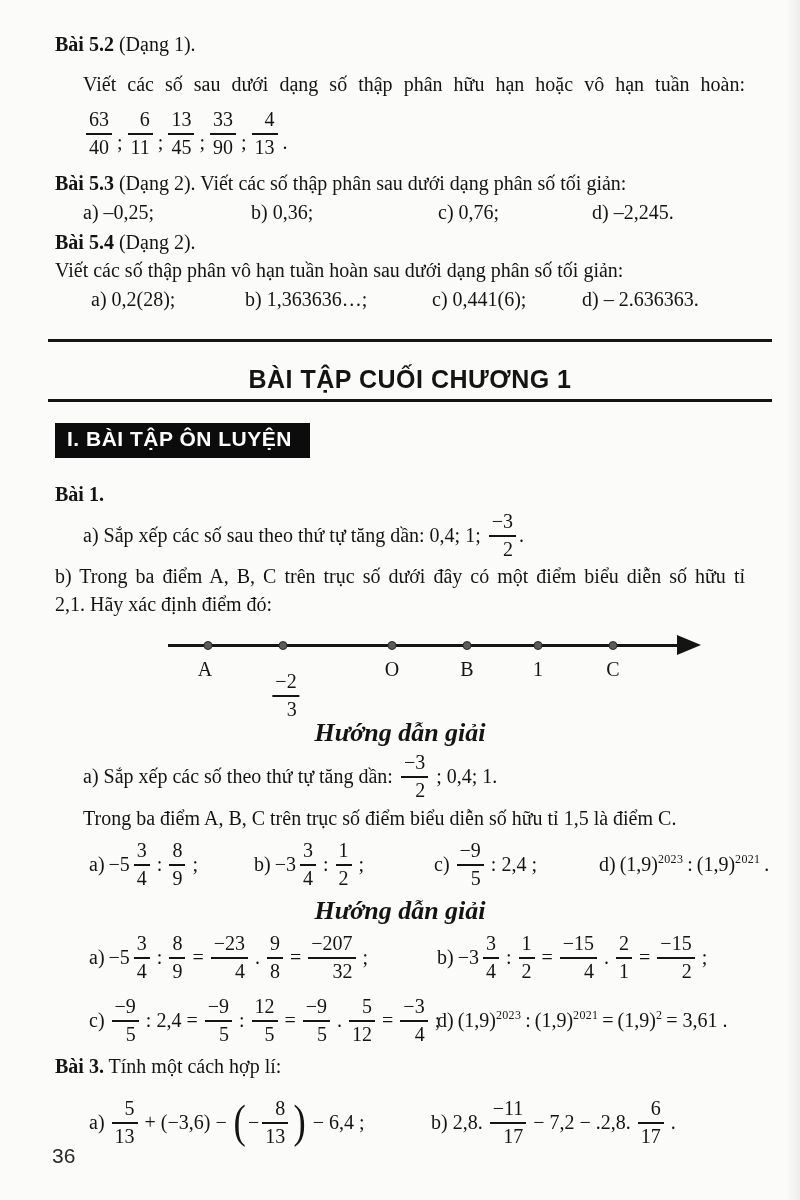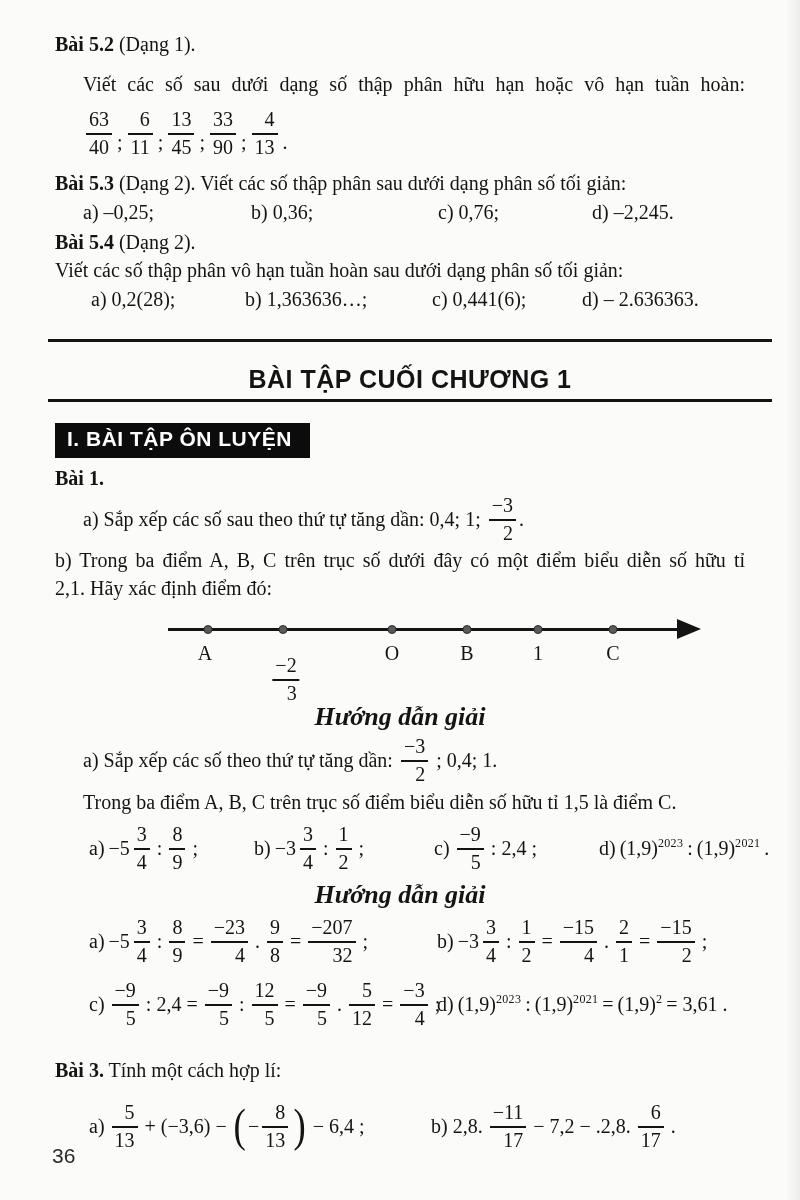--- a/index.html
+++ b/index.html
@@ -33,21 +33,21 @@
   .itemrow .it{position:absolute;top:0;white-space:nowrap;}
 
   
   .chapter{border-top:3px solid #141414;border-bottom:3px solid #141414;
            margin:24px -27px 8px -7px;padding:23px 0 5px;}
   .chapter .ct{text-align:center;font-family:"Liberation Sans",sans-serif;
            font-weight:bold;font-size:25px;letter-spacing:.5px;}
   .secbox{display:inline-block;background:#0c0c0c;color:#fff;margin-top:13px;
           font-family:"Liberation Sans",sans-serif;font-weight:bold;font-size:21px;
           padding:4px 18px 7px 12px;letter-spacing:.5px;}
-  .bai-title{margin-top:6px;font-weight:bold;line-height:28px;}
+  .bai-title{margin-top:22px;font-weight:bold;line-height:28px;}
 
   .inlinemath{display:flex;align-items:center;height:54px;}
   .guide{height:30px;line-height:30px;text-align:center;font-weight:bold;font-style:italic;font-size:26px;}
 
   
   .numberline{position:relative;height:100px;}
   .nl-line{position:absolute;left:113px;top:26px;width:516px;height:3px;background:#141414;}
   .nl-arrow{position:absolute;left:622px;top:17px;width:0;height:0;
             border-left:24px solid #141414;border-top:10px solid transparent;border-bottom:10px solid transparent;}
   .nl-dot{position:absolute;top:23px;width:9px;height:9px;border-radius:50%;
@@ -323,21 +323,21 @@
         <span class="pw"><span>(1,9)</span><sup>2023</sup></span>
         <span class="mt">:</span>
         <span class="pw"><span>(1,9)</span><sup>2021</sup></span>
         <span class="mt">=</span>
         <span class="pw"><span>(1,9)</span><sup>2</sup></span>
         <span class="mt">= 3,61 .</span>
       </div>
   </div>
 
   
-  <p class="line" style="margin-top:20px"><b class="lead">Bài 3.</b><span> Tính một cách hợp lí:</span></p>
+  <p class="line" style="margin-top:0"><b class="lead">Bài 3.</b><span> Tính một cách hợp lí:</span></p>
   <div class="mrow" style="height:84px">
     <div class="mitem" style="left:30px">
         <span class="mt">a)</span>
         <span class="frac">
           <span class="fn">5</span>
           <span class="fd">13</span>
         </span>
         <span class="mt">+ (−3,6) −</span>
         <span class="pf">
           <span class="pfbig">(</span>

